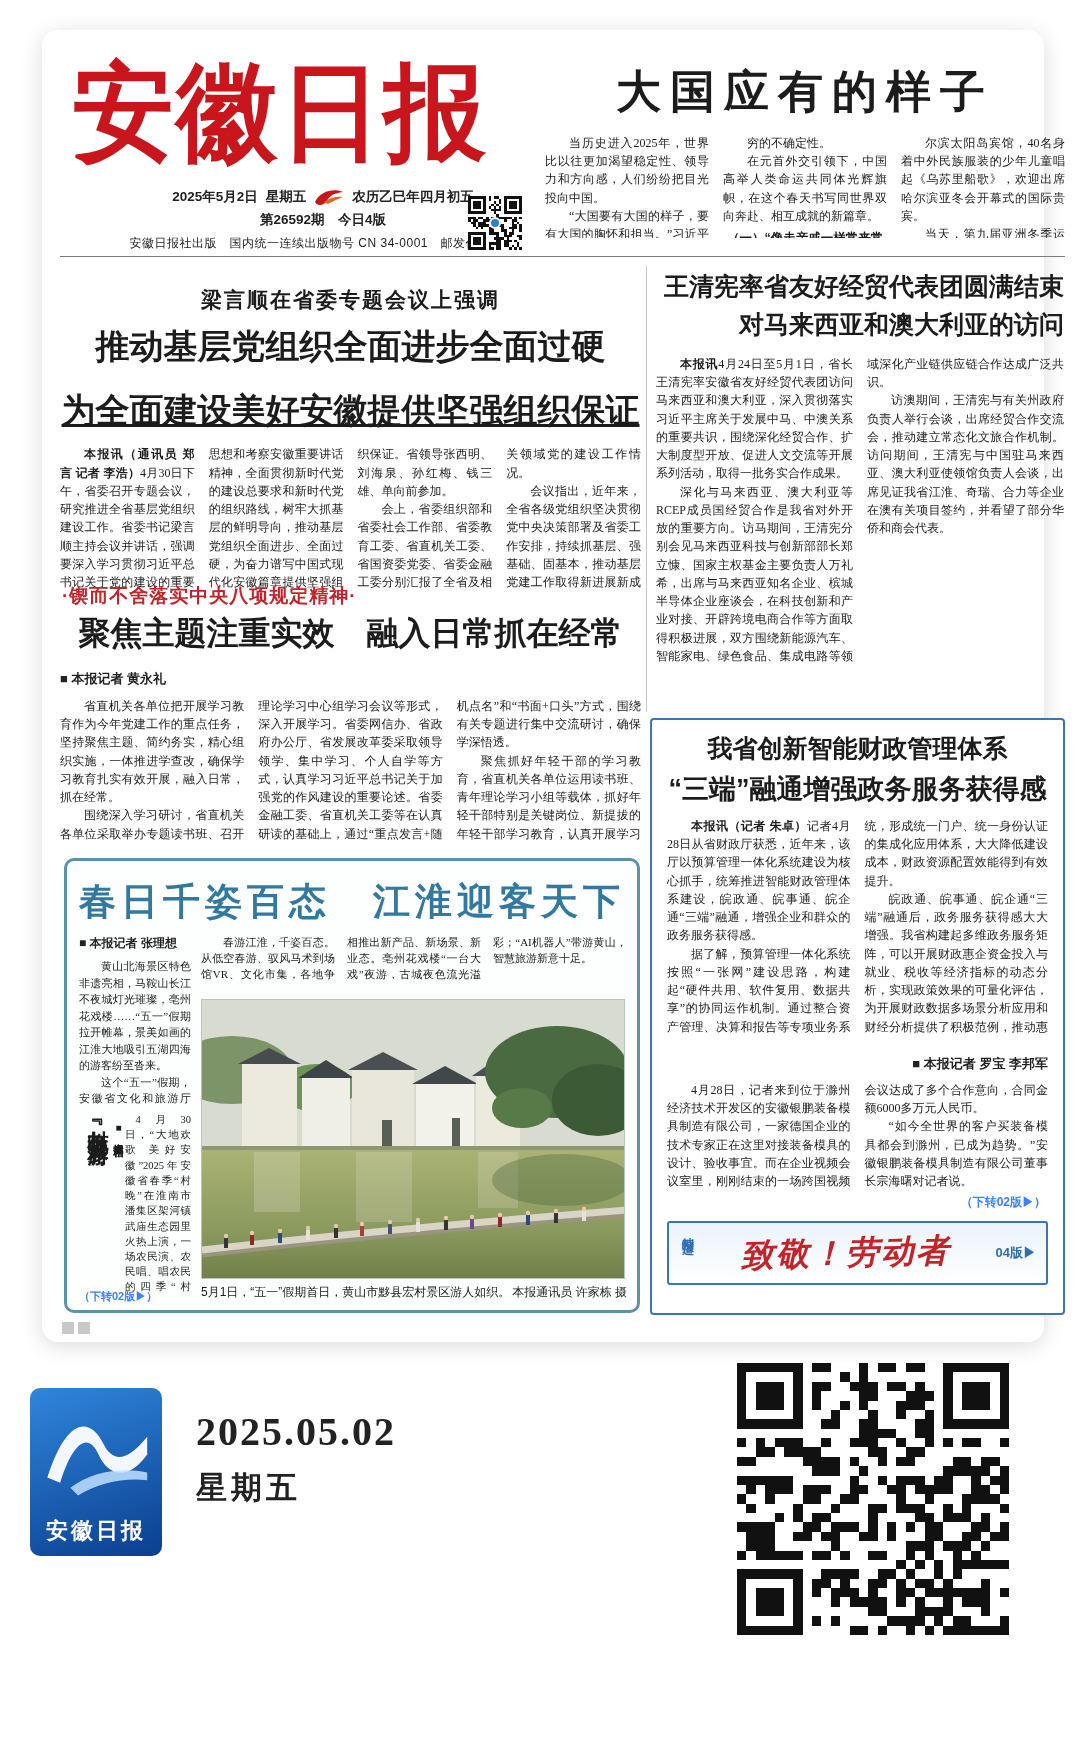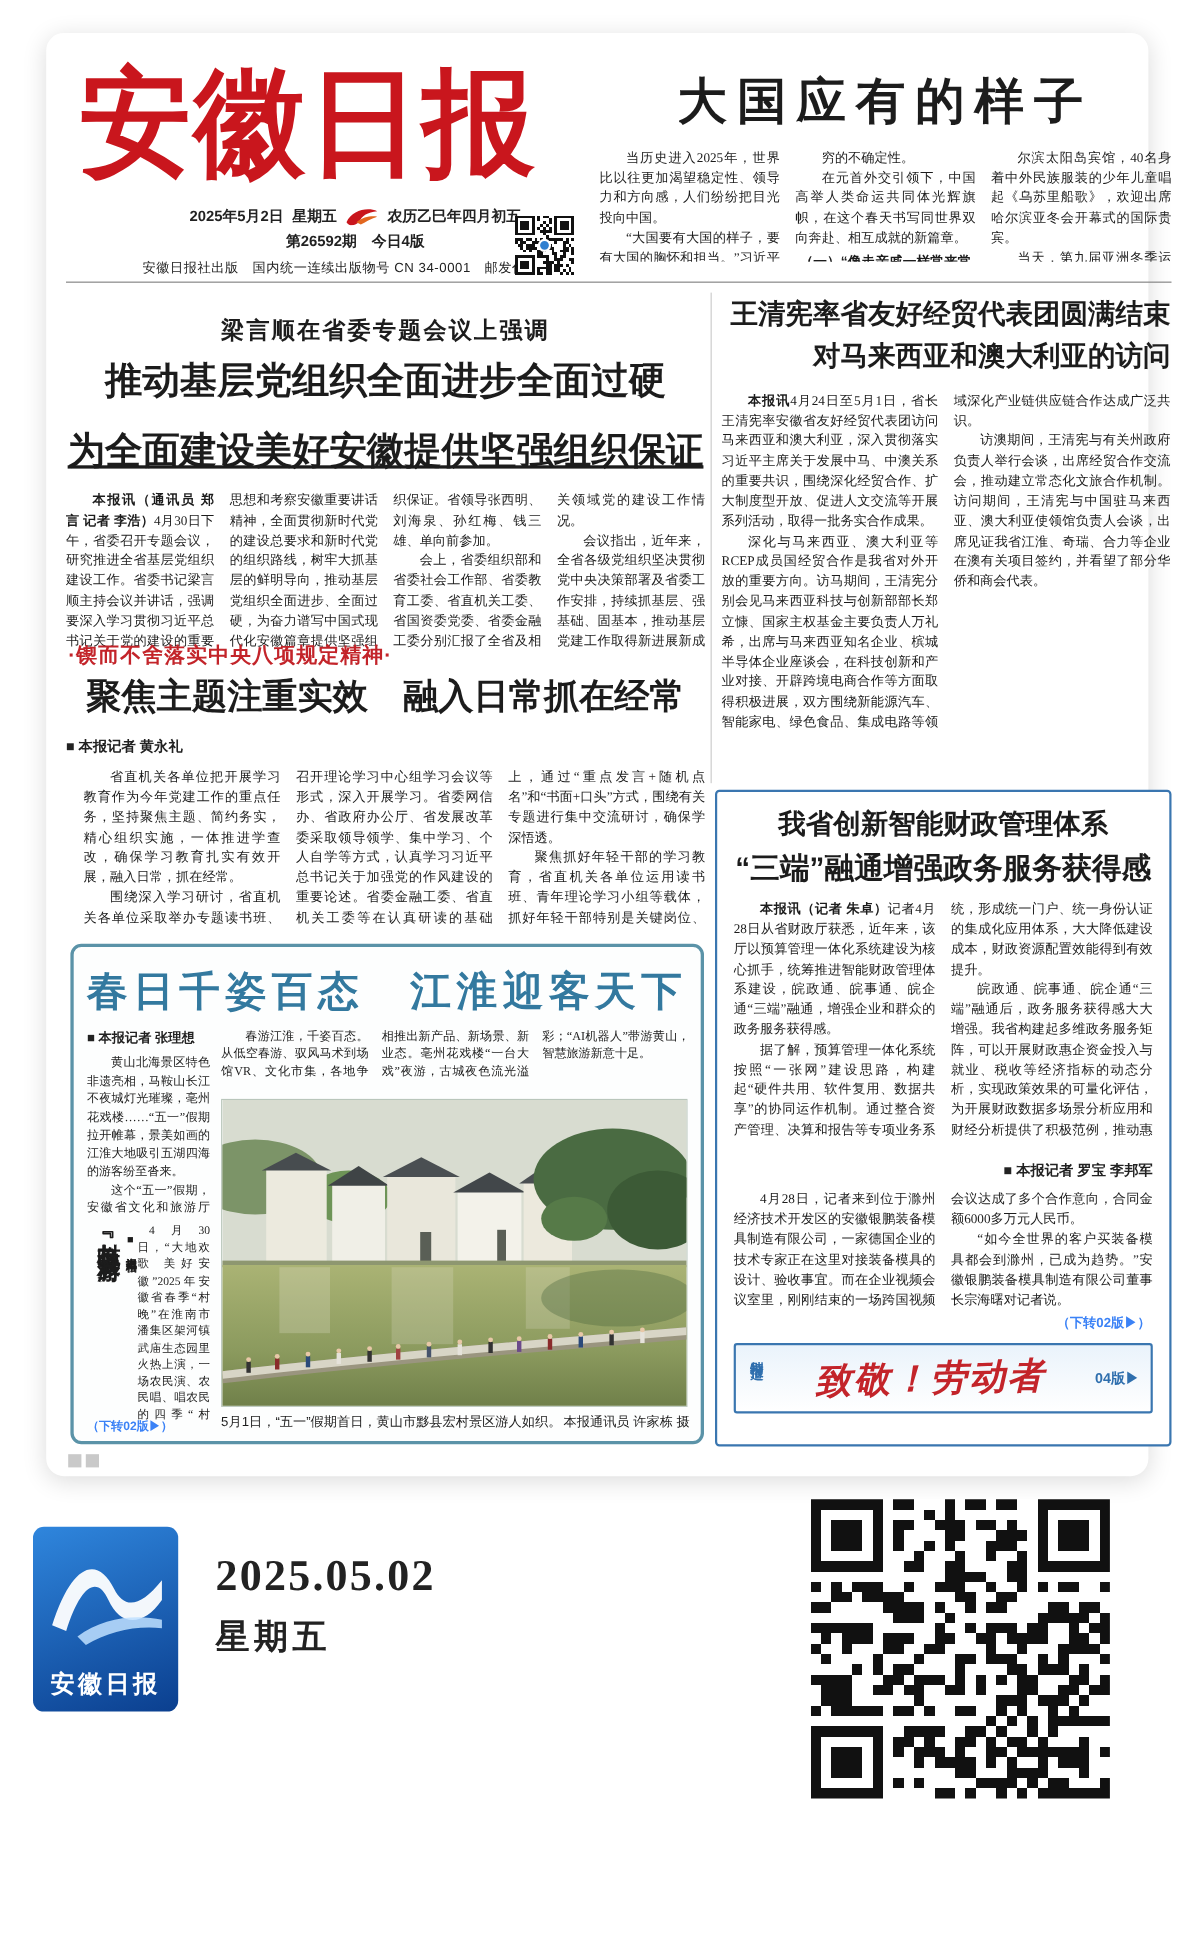--- a/index.html
+++ b/index.html
@@ -23,21 +23,21 @@
   .issue-line3 { font-size:12px; margin-top:6px; letter-spacing:.5px; white-space:nowrap; }
   .phoenix { width:30px; height:16px; display:inline-block; }
   .mini-qr { left:468px; top:196px; width:54px; height:54px; }
   .qr-dot { position:absolute; left:50%; top:50%; width:12px; height:12px; margin:-6px 0 0 -6px;
             border-radius:50%; background:#2f7fd0; border:2px solid #fff; }
 
   
   .bt { font-size:12px; line-height:1.52; text-align:justify; }
   .bt p { text-indent:2em; }
   .cols { column-gap:14px; column-fill:auto; overflow:hidden; }
-  .c2 { column-count:2; } .c3 { column-count:3;margin-left:16px; } .c4 { column-count:4; }
+  .c2 { column-count:2; } .c3 { column-count:3; } .c4 { column-count:4; }
   .lead { font-weight:bold; font-family:"Liberation Sans", sans-serif; }
   .byline { font-family:"Liberation Sans", sans-serif; font-size:13px; font-weight:bold; color:#222; }
   .jump { font-family:"Liberation Sans", sans-serif; font-size:12px; font-weight:bold; color:#3b82f6; }
 
   
   .top-article { left:545px; top:62px; width:520px; }
   .top-title { font-family:"Liberation Sans", sans-serif; font-weight:900; font-size:45px;
                letter-spacing:9px; text-align:center; white-space:nowrap; }
   .top-sub { font-size:24px; font-weight:bold; text-align:center; margin-top:6px; letter-spacing:1px; }
   .top-body { display:grid; grid-template-columns:1fr 1fr 1fr; gap:0 14px; margin-top:12px;

